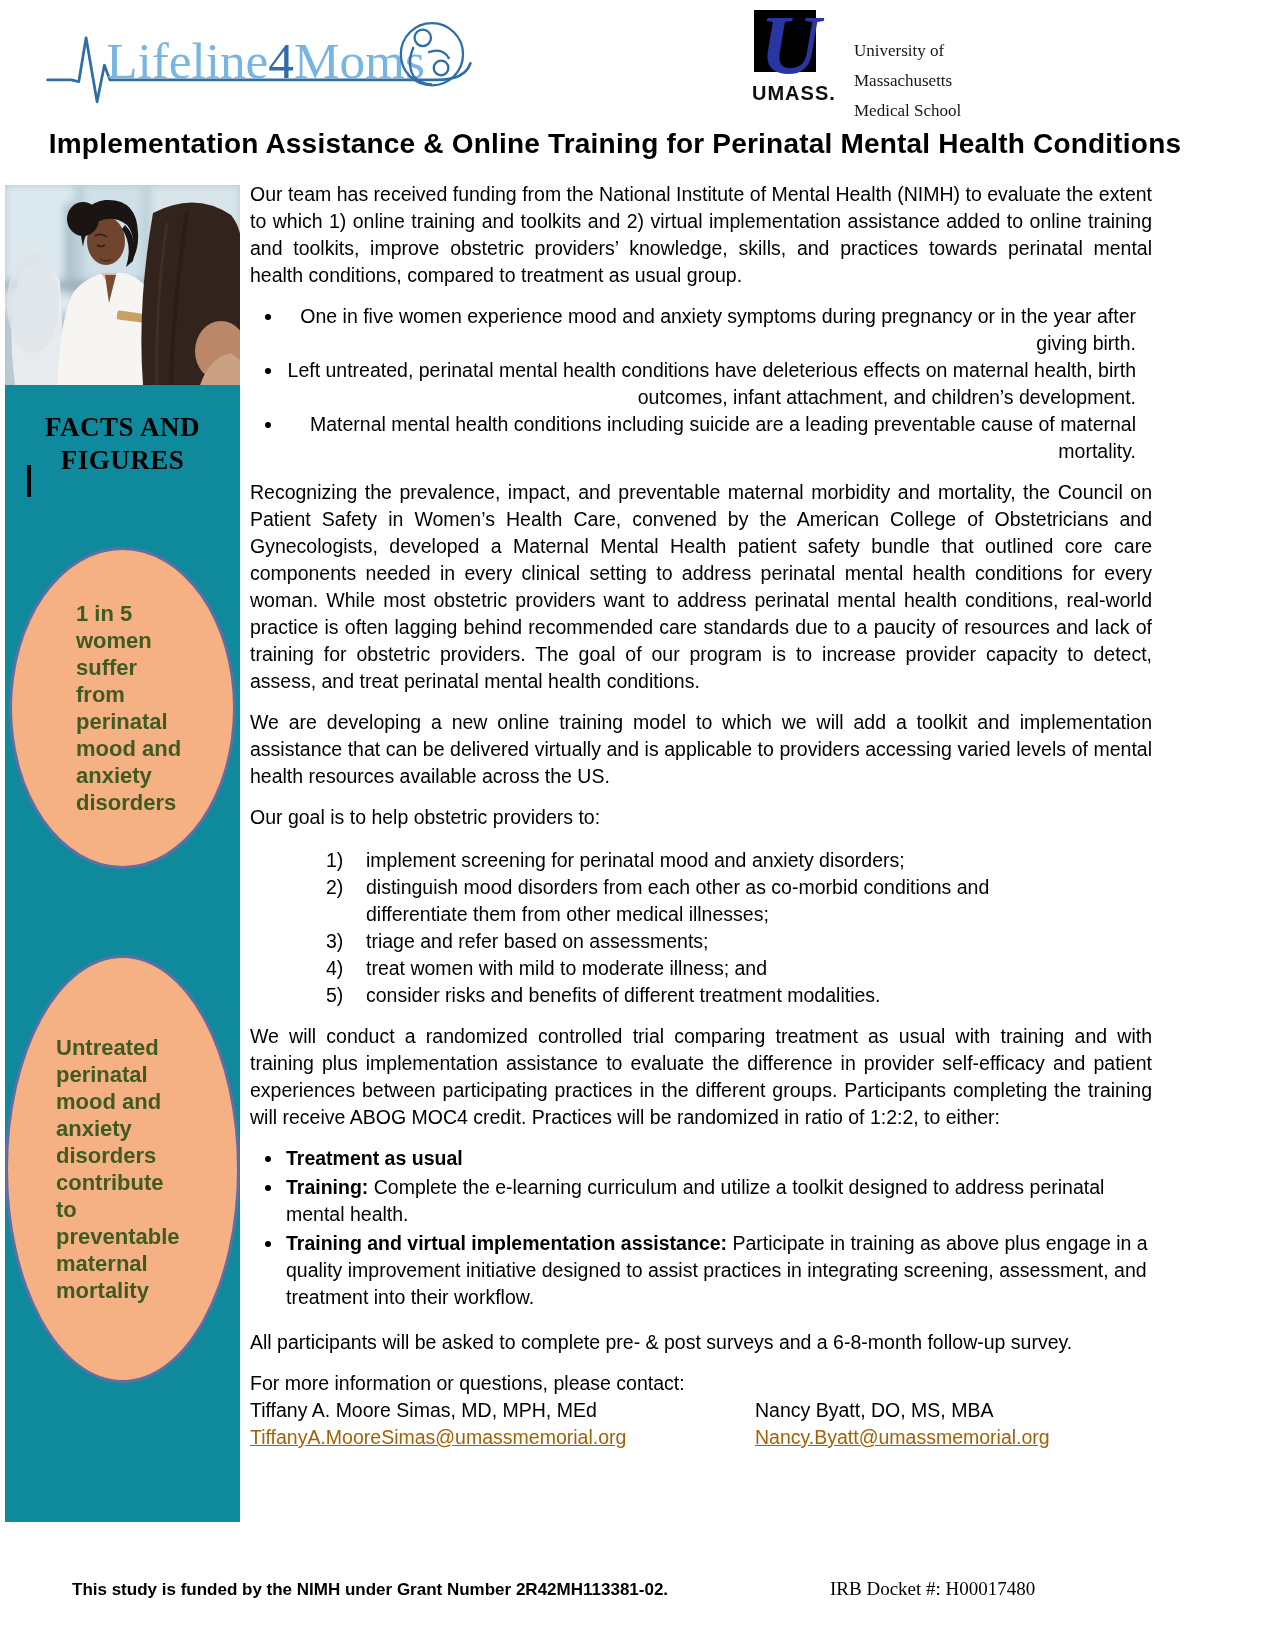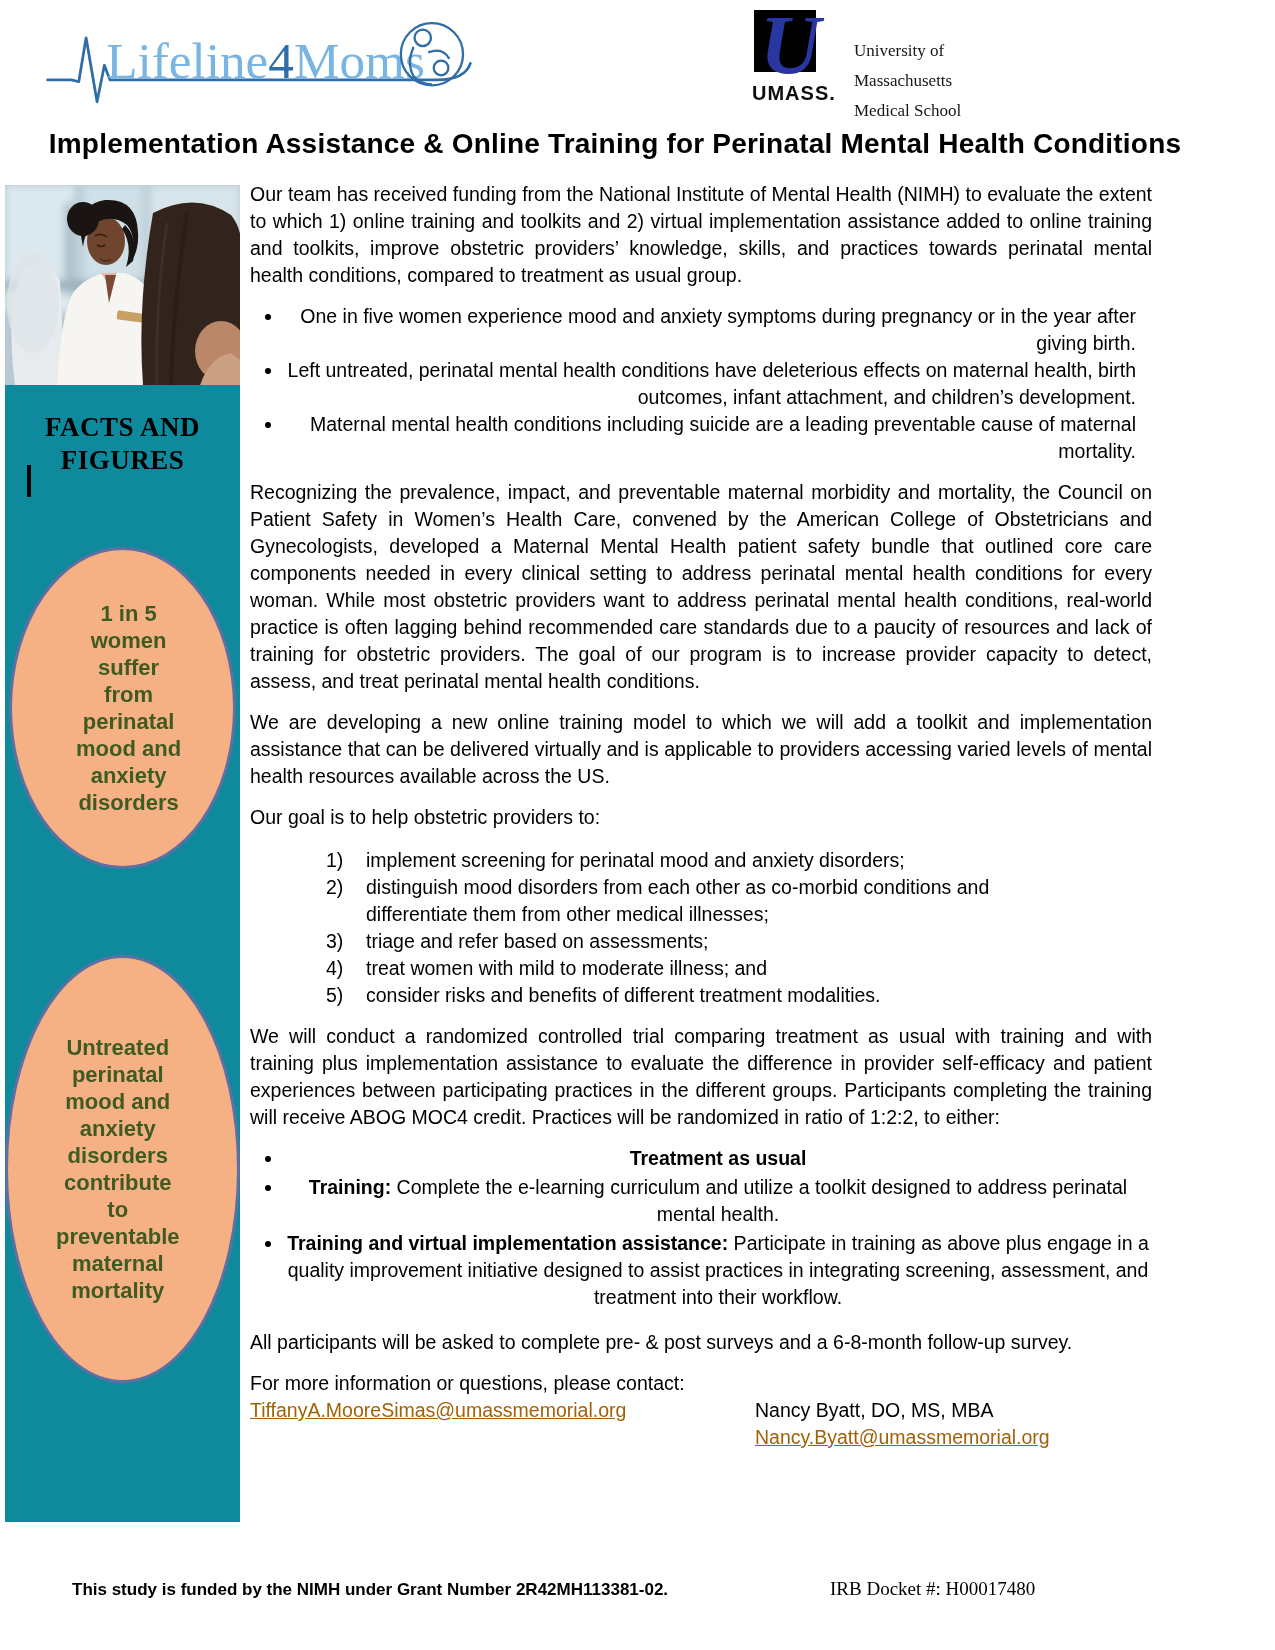--- a/index.html
+++ b/index.html
@@ -23,41 +23,41 @@
   
   .sidebar{position:absolute;left:5px;top:185px;width:235px;height:1337px;background:#0f8a9c;}
   .photo{display:block;width:235px;height:200px;}
   .facts-heading{
     margin-top:26px;text-align:center;font-family:"Liberation Serif",serif;font-weight:bold;
     font-size:27px;line-height:33px;color:#000000;white-space:pre-line;letter-spacing:0.5px;
   }
   .tick{position:absolute;left:22px;top:280px;width:4px;height:32px;background:#000;}
   .fact-oval{
     position:absolute;background:#f5b183;border:3px solid #5f6fa3;border-radius:50%;
-    display:flex;align-items:center;box-sizing:border-box;text-align:center;
+    display:flex;align-items:center;box-sizing:border-box;
   }
   .oval-1{left:4px;top:362px;width:227px;height:322px;}
   .oval-2{left:0px;top:770px;width:235px;height:428px;}
   .oval-text{
     white-space:pre-line;font-weight:bold;color:#3f5b22;font-size:22px;line-height:27px;
   }
   .oval-1 .oval-text{padding-left:64px;}
   .oval-2 .oval-text{padding-left:48px;}
 
   
   .main{position:absolute;left:250px;top:181px;width:902px;font-size:19.5px;line-height:27px;}
   .para{text-align:justify;margin:0 0 14px 0;}
   ul.bullets{list-style:disc;margin:0 0 14px 0;padding-left:34px;max-width:852px;text-align:right;}
   ul.bullets li{margin:0;padding-left:2px;}
   .goals-intro{margin:0 0 16px 0;}
   .goals{margin:0 0 14px 76px;max-width:742px;}
   .goal-row{display:flex;}
   .goal-num{width:40px;flex:none;}
   .goal-text{flex:1;}
-  ul.arms{list-style:disc;margin:0 0 13px 0;padding-left:34px;max-width:866px;text-align:center;}
+  ul.arms{list-style:disc;margin:0 0 13px 0;padding-left:34px;max-width:866px;}
   ul.arms li{margin:0 0 2px 0;padding-left:2px;}
   .b{font-weight:bold;}
   .surveys{margin-top:18px;}
   .contact-block{margin-top:14px;}
   .contact-grid{display:flex;}
   .contact-col-left{width:505px;flex:none;}
   .email{color:#a16207;text-decoration:underline;cursor:pointer;}
 
   
   .footer-funding{position:absolute;left:72px;top:1580px;font-size:17px;font-weight:bold;}
@@ -200,20 +200,21 @@
     <li><span class="b">Training:</span><span> Complete the e-learning curriculum and utilize a toolkit designed to address perinatal mental health.</span></li>
     <li><span class="b">Training and virtual implementation assistance:</span><span> Participate in training as above plus engage in a quality improvement initiative designed to assist practices in integrating screening, assessment, and treatment into their workflow.</span></li>
   </ul>
 
   <p class="para surveys">All participants will be asked to complete pre- &amp; post surveys and a 6-8-month follow-up survey.</p>
 
   <div class="contact-block">
     <div>For more information or questions, please contact:</div>
     <div class="contact-grid">
       <div class="contact-col-left">
+        <div>Tiffany A. Moore Simas, MD, MPH, MEd</div>
         <a class="email">TiffanyA.MooreSimas@umassmemorial.org</a>
       </div>
       <div>
         <div>Nancy Byatt, DO, MS, MBA</div>
         <a class="email">Nancy.Byatt@umassmemorial.org</a>
       </div>
     </div>
   </div>
 </div>
 

